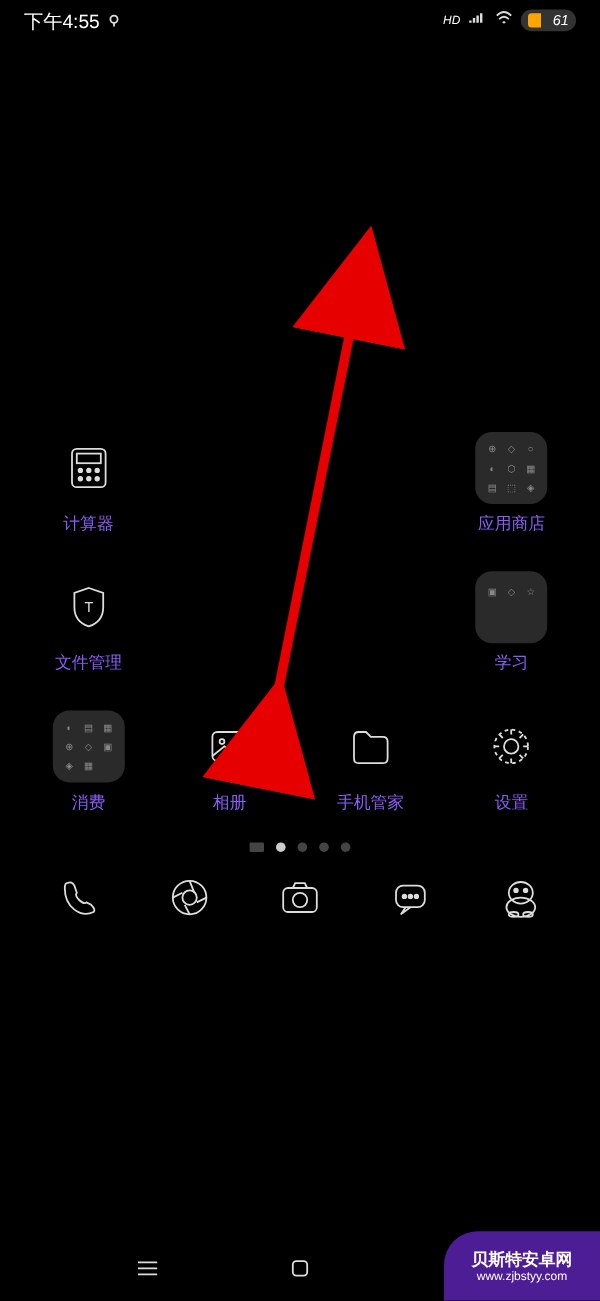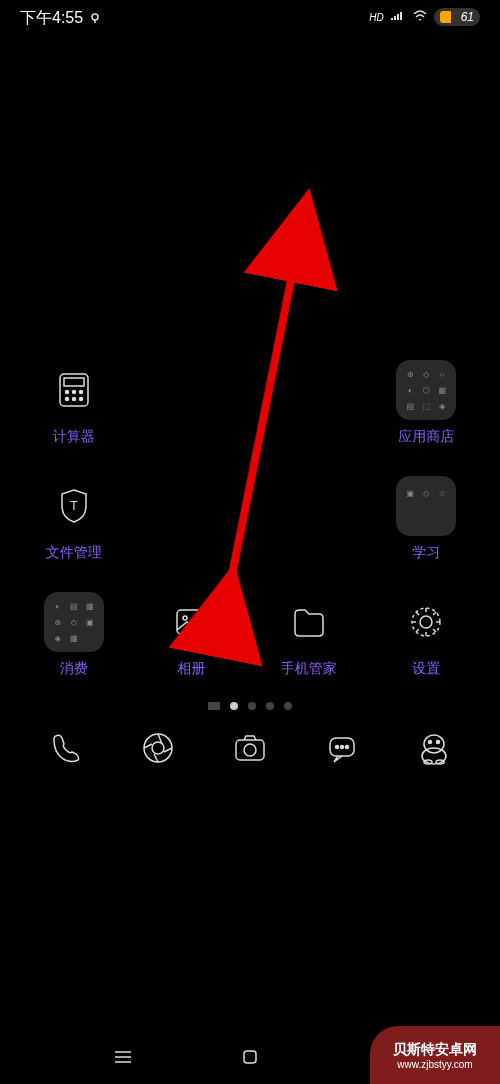--- a/index.html
+++ b/index.html
@@ -143,21 +143,21 @@
       position: absolute;
       pointer-events: none;
       z-index: 100;
     }
     .watermark {
       position: absolute;
       bottom: 0;
       right: 0;
       width: 130px;
       height: 58px;
-      background: #7f1d1d;
+      background: #4c1d95;
       border-radius: 28px 0 0 0;
       display: flex;
       align-items: center;
       justify-content: center;
       flex-direction: column;
       color: #fff;
       font-size: 10px;
       z-index: 200;
     }
     .watermark-main { font-size: 14px; font-weight: bold; }

